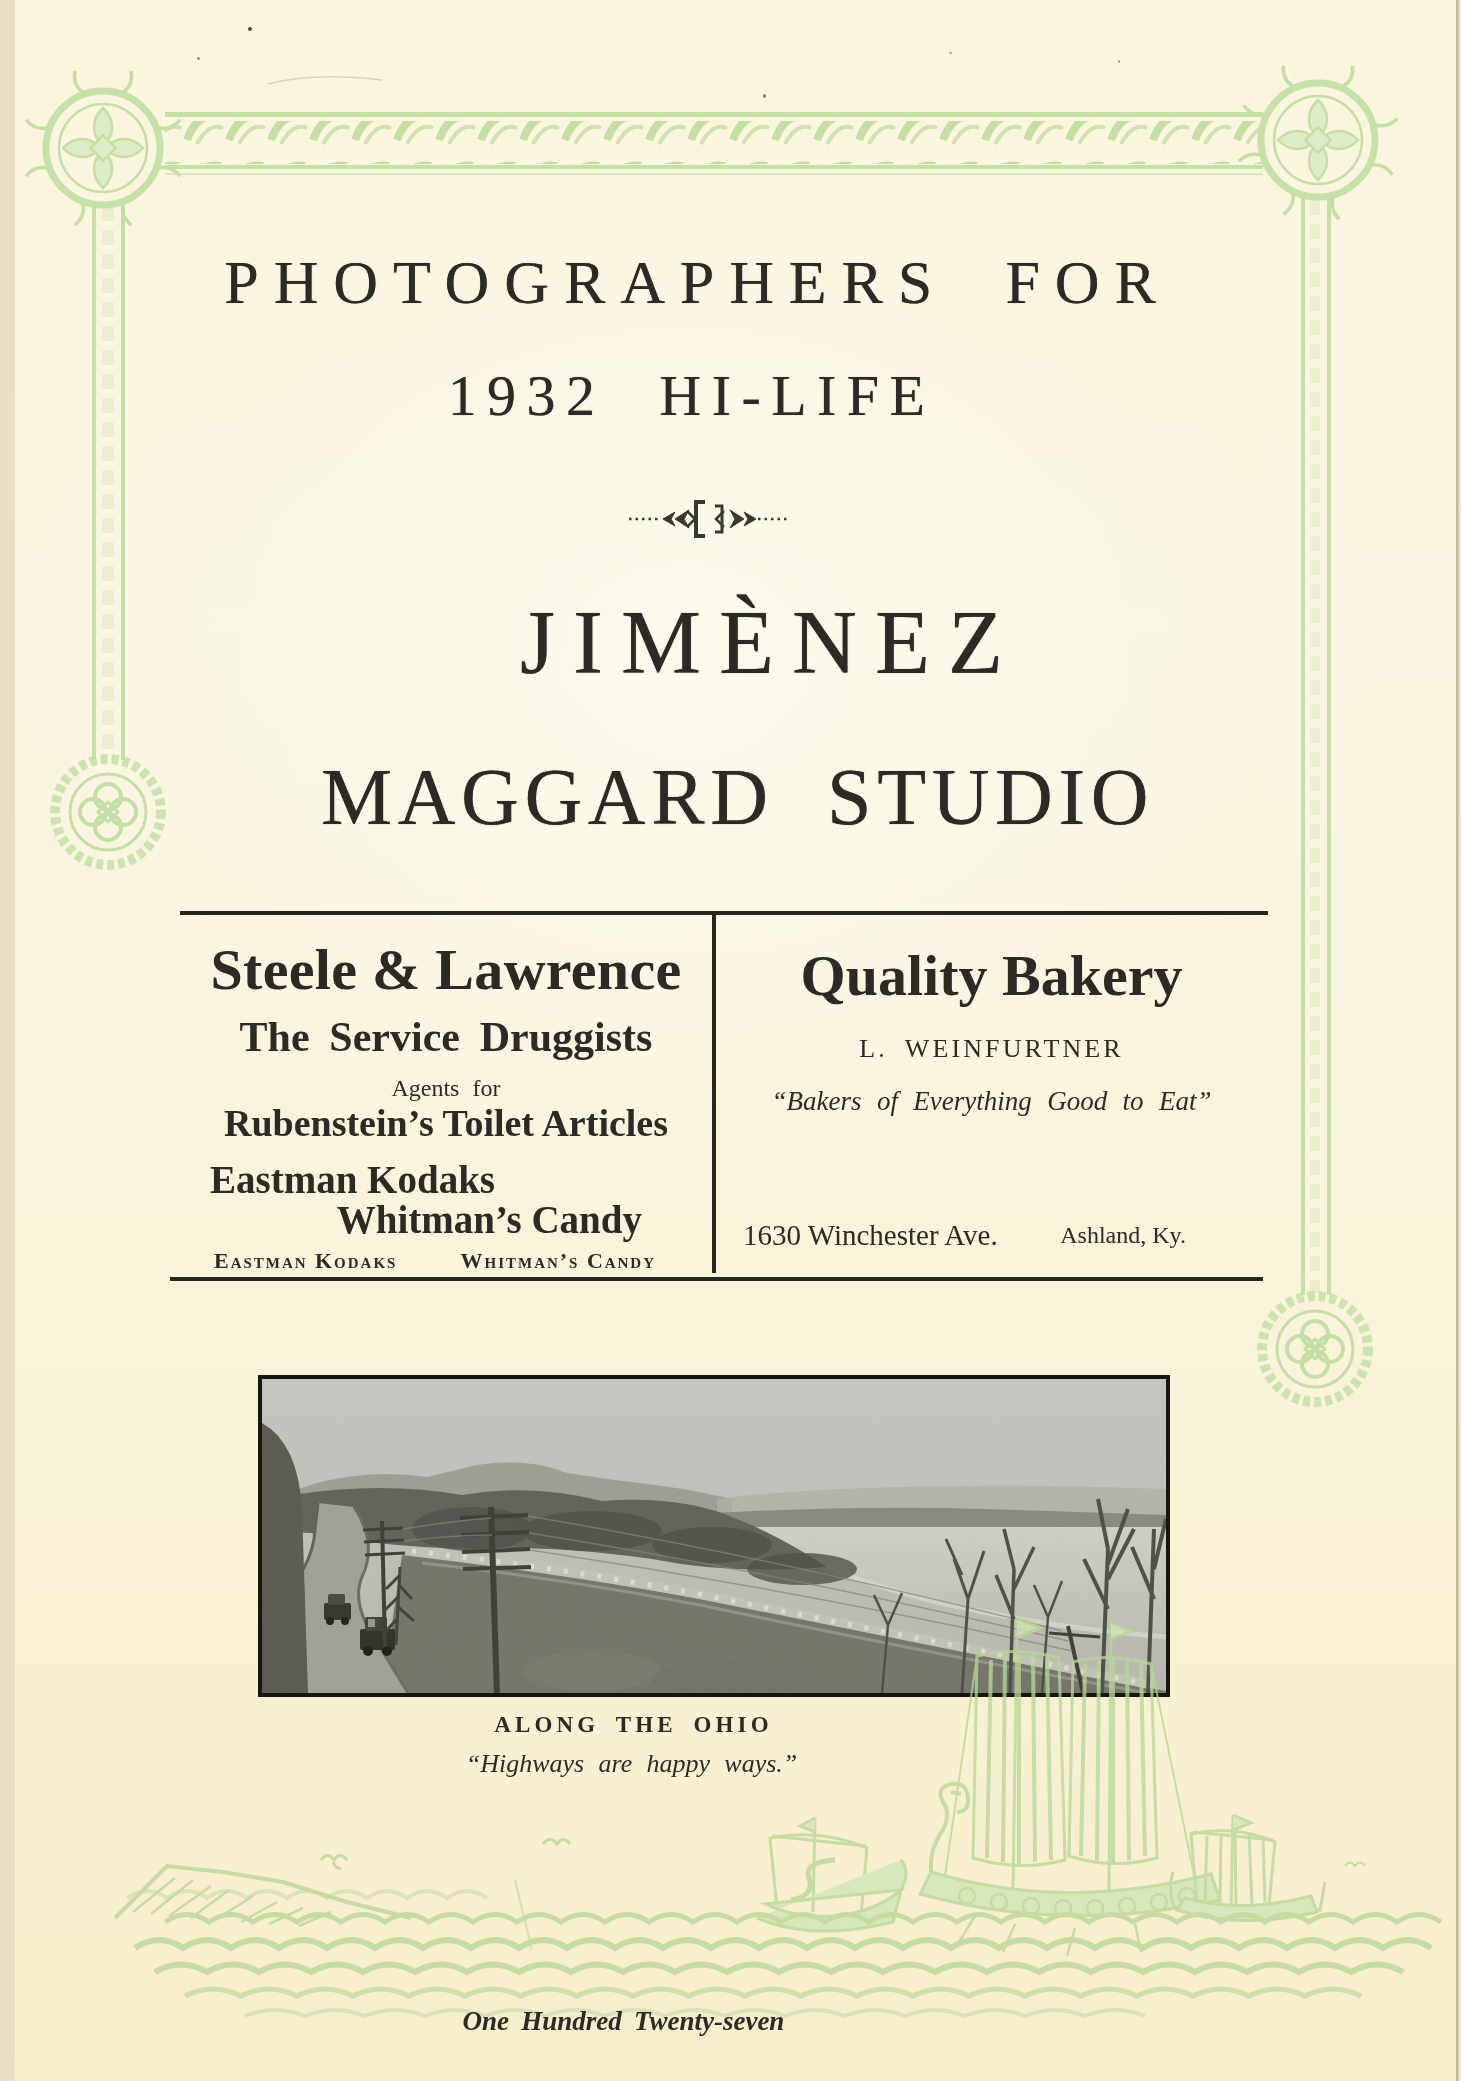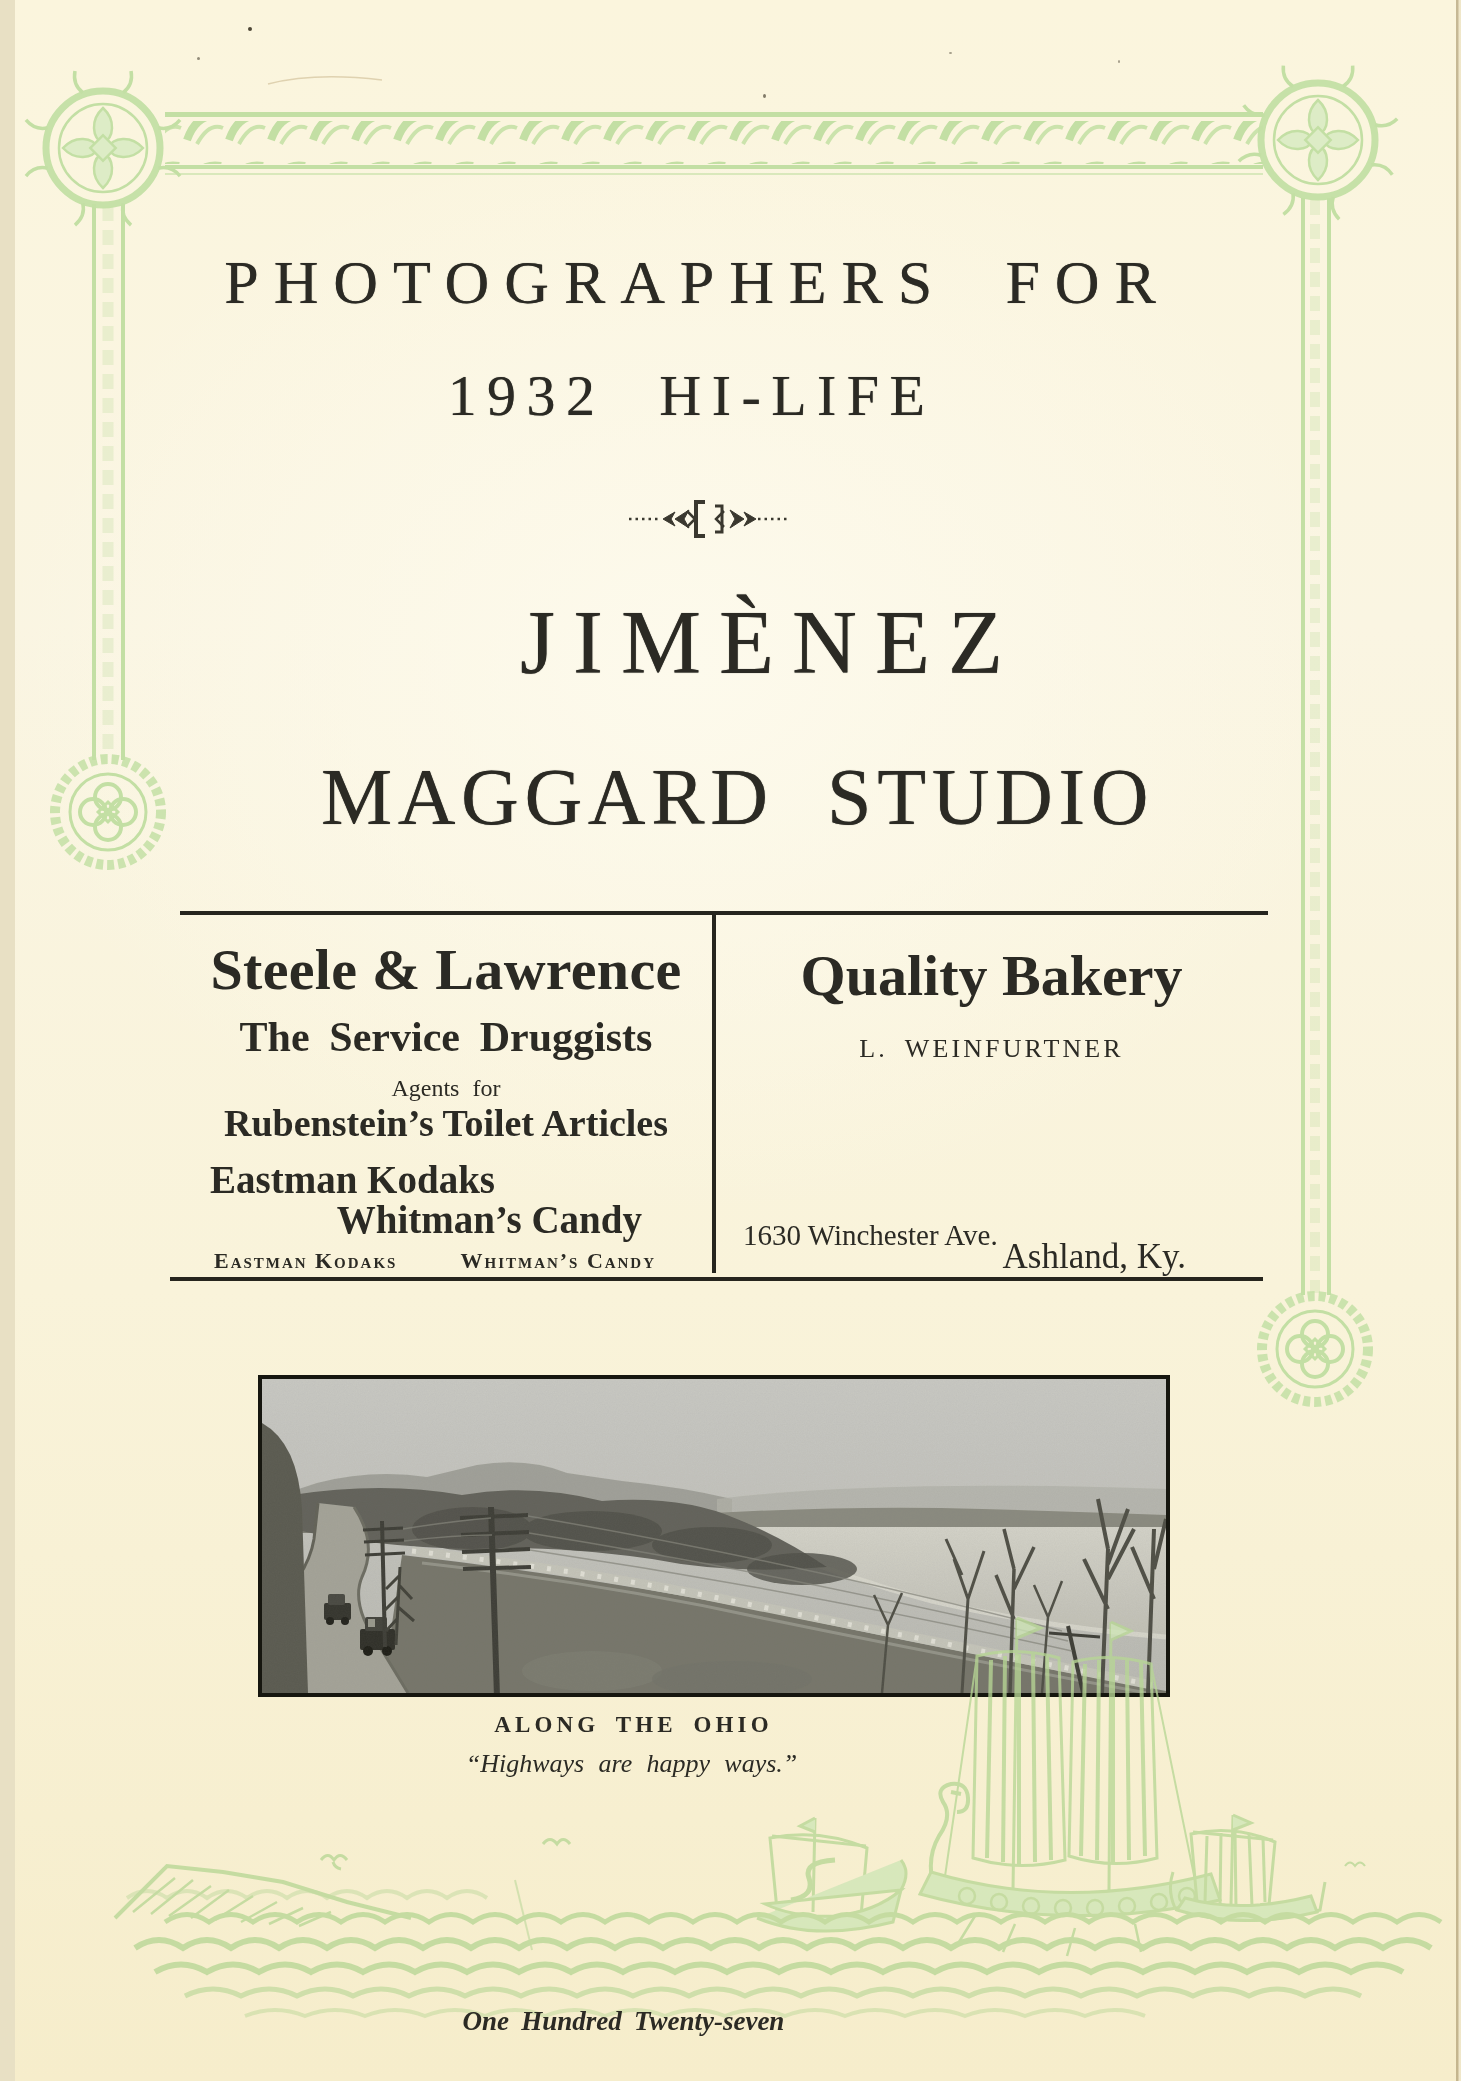--- a/index.html
+++ b/index.html
@@ -33,21 +33,21 @@
   .sl-prod1{top:187px;font-size:38px;font-weight:700;}
   .sl-prod2{top:243px;font-size:39px;font-weight:700;text-align:left!important;left:30px!important;width:auto!important;}
   .sl-prod3{top:283px;font-size:39px;font-weight:700;text-align:right!important;left:auto!important;right:70px;width:auto!important;}
   .sl-foot1{top:334px;font-size:22px;font-variant:small-caps;letter-spacing:.09em;text-align:left!important;left:34px!important;width:auto!important;font-weight:600;}
   .sl-foot2{top:334px;font-size:22px;font-variant:small-caps;letter-spacing:.09em;text-align:right!important;left:auto!important;right:56px;width:auto!important;font-weight:600;}
   .qb-title{top:28px;font-size:58px;font-weight:700;}
   .qb-owner{top:120px;font-size:26px;letter-spacing:.12em;word-spacing:.3em;}
   .qb-slogan{top:172px;font-size:27px;font-style:italic;word-spacing:.32em;}
   .qb-phone{top:228px;font-size:41px;font-weight:700;}
   .qb-addr{top:305px;font-size:29px;text-align:left!important;left:28px!important;width:auto!important;}
-  .qb-city{top:323px;font-size:35px;text-align:center;left:auto!important;right:82px;width:auto!important;}
+  .qb-city{top:308px;font-size:24px;text-align:center;left:auto!important;right:82px;width:auto!important;}
   
   .photo{left:243px;top:1375px;width:912px;height:322px;border:4px solid #16160f;box-sizing:border-box;background:#c4c4be;}
   .photo svg{display:block;width:100%;height:100%;}
   .caption{top:1712px;font-size:23px;letter-spacing:.18em;word-spacing:.3em;transform:translateX(-112px);font-weight:600;}
   .subcaption{top:1749px;font-size:26px;font-style:italic;word-spacing:.3em;transform:translateX(-114px);}
   .pagenum{top:2006px;font-size:27px;font-style:italic;word-spacing:.2em;transform:translateX(-122px);font-weight:600;}
   
   .scan-edge{left:1441px;top:0;width:20px;height:2081px;
     background:linear-gradient(90deg,rgba(170,152,110,.65) 0,rgba(170,152,110,.65) 2px,#efe6c8 3px,#f6efd9 100%);}
   .speck{position:absolute;border-radius:50%;background:#4d4636;}
@@ -188,20 +188,21 @@
     <div class="t sl-prod1">Rubenstein’s Toilet Articles</div>
     <div class="t sl-prod2">Eastman Kodaks</div>
     <div class="t sl-prod3">Whitman’s Candy</div>
     <div class="t sl-foot1">Eastman Kodaks</div>
     <div class="t sl-foot2">Whitman’s Candy</div>
   </div>
 
   <div class="abs ad-right">
     <div class="t qb-title">Quality Bakery</div>
     <div class="t qb-owner">L. WEINFURTNER</div>
+    <div class="t qb-slogan">“Bakers of Everything Good to Eat”</div>
     <div class="t qb-addr">1630 Winchester Ave.</div>
     <div class="t qb-city">Ashland, Ky.</div>
   </div>
 
   <div class="abs photo">
     <svg viewBox="0 0 904 314" preserveAspectRatio="none">
       <defs>
         <linearGradient id="sky" x1="0" y1="0" x2="0" y2="1">
           <stop offset="0" stop-color="#cdcec9"></stop>
             <stop offset="1" stop-color="#bdbeb8"></stop>

